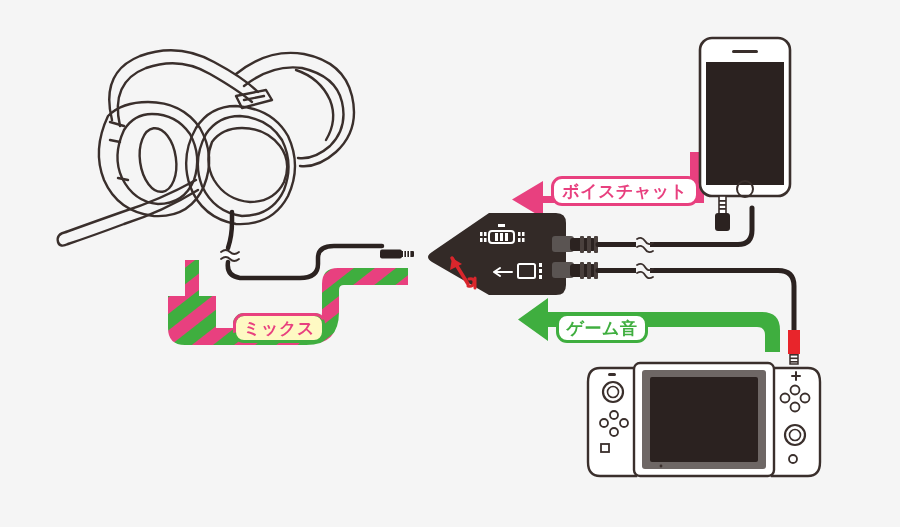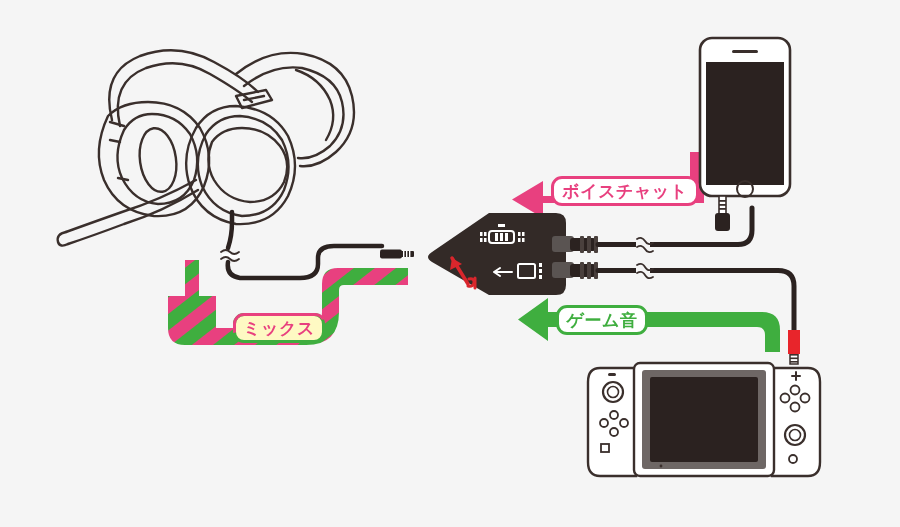--- a/index.html
+++ b/index.html
@@ -20,21 +20,21 @@
     font-weight:bold;
     white-space:nowrap;
     letter-spacing:0.5px;
     box-sizing:border-box;
   }
   #label-voice-chat{
     left:551px;top:176px;width:148px;height:30px;
     border:3.5px solid #E8407F;color:#E8407F;font-size:17px;
   }
   #label-game-sound{
-    left:556px;top:305px;width:92px;height:30px;
+    left:556px;top:313px;width:92px;height:30px;
     border:3.5px solid #3FAE3F;color:#3FAE3F;font-size:17px;
   }
   #label-mix{
     left:233px;top:313px;width:92px;height:30px;
     border:3.5px solid #3FAE3F;color:#E8407F;font-size:17px;
     background:#fef9c3;
   }
   #label-mix:before{
     content:"";position:absolute;inset:-3.5px;border-radius:11px;
     border:3.5px solid #E8407F;

